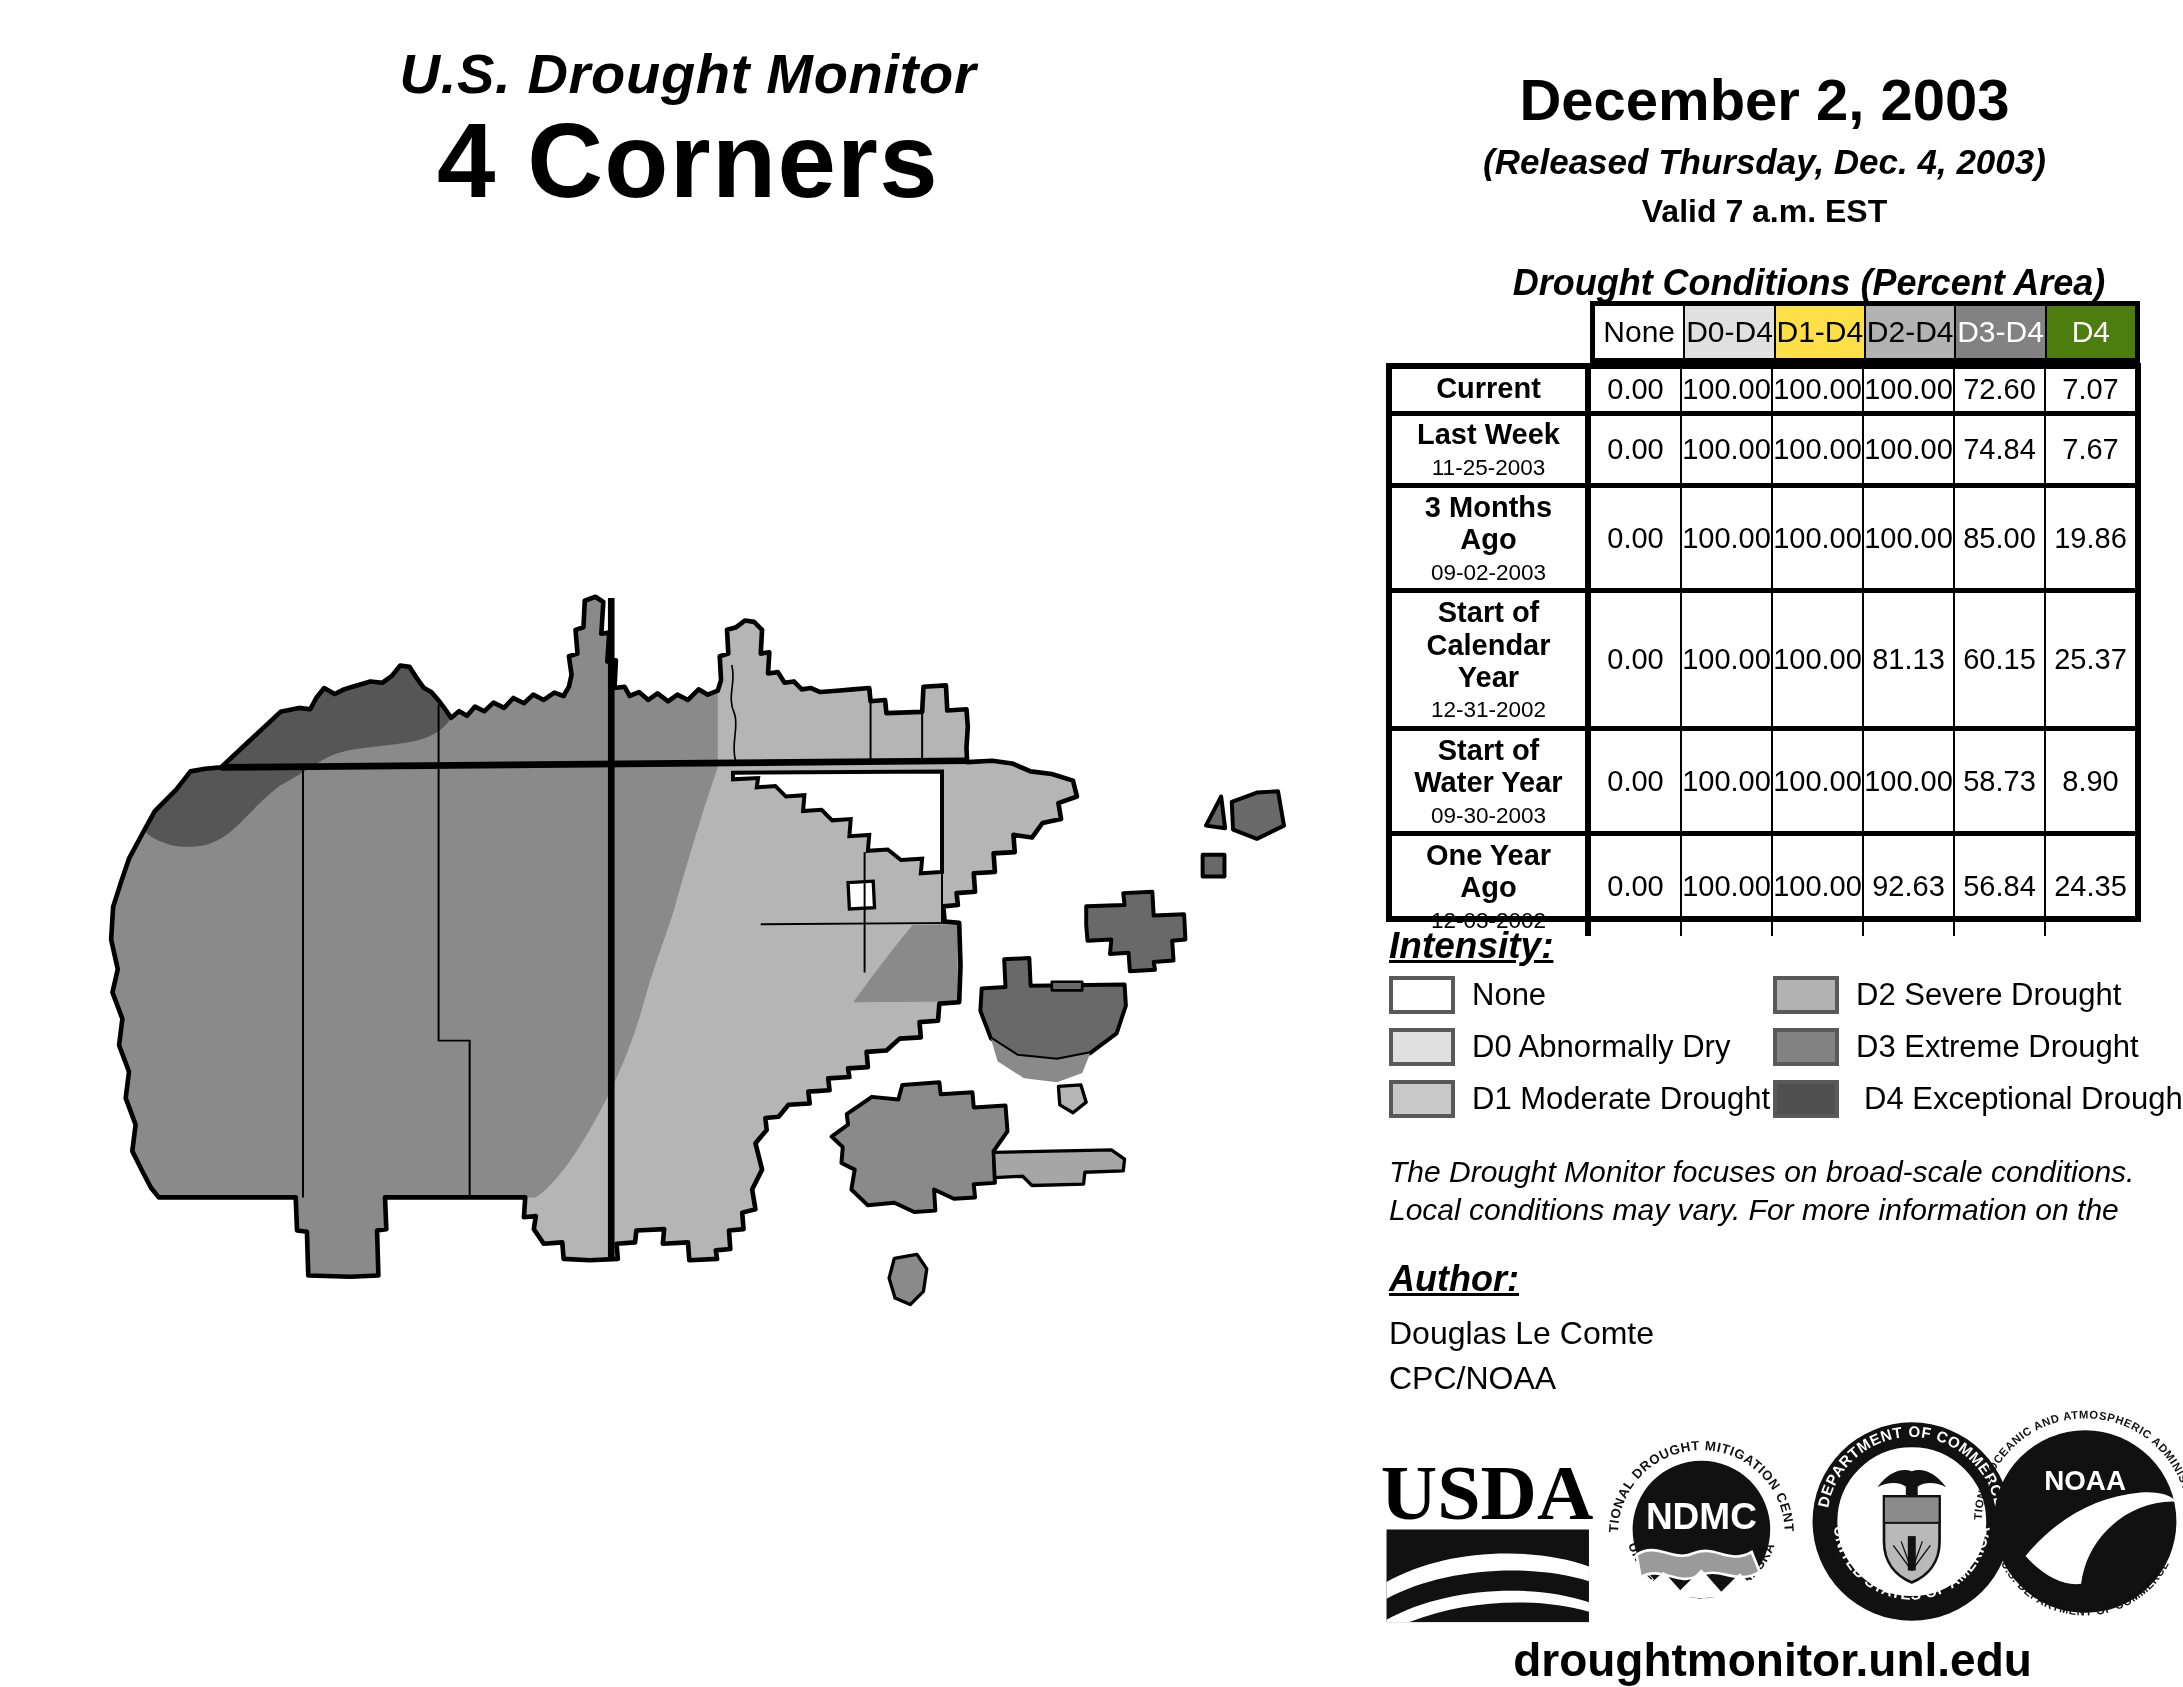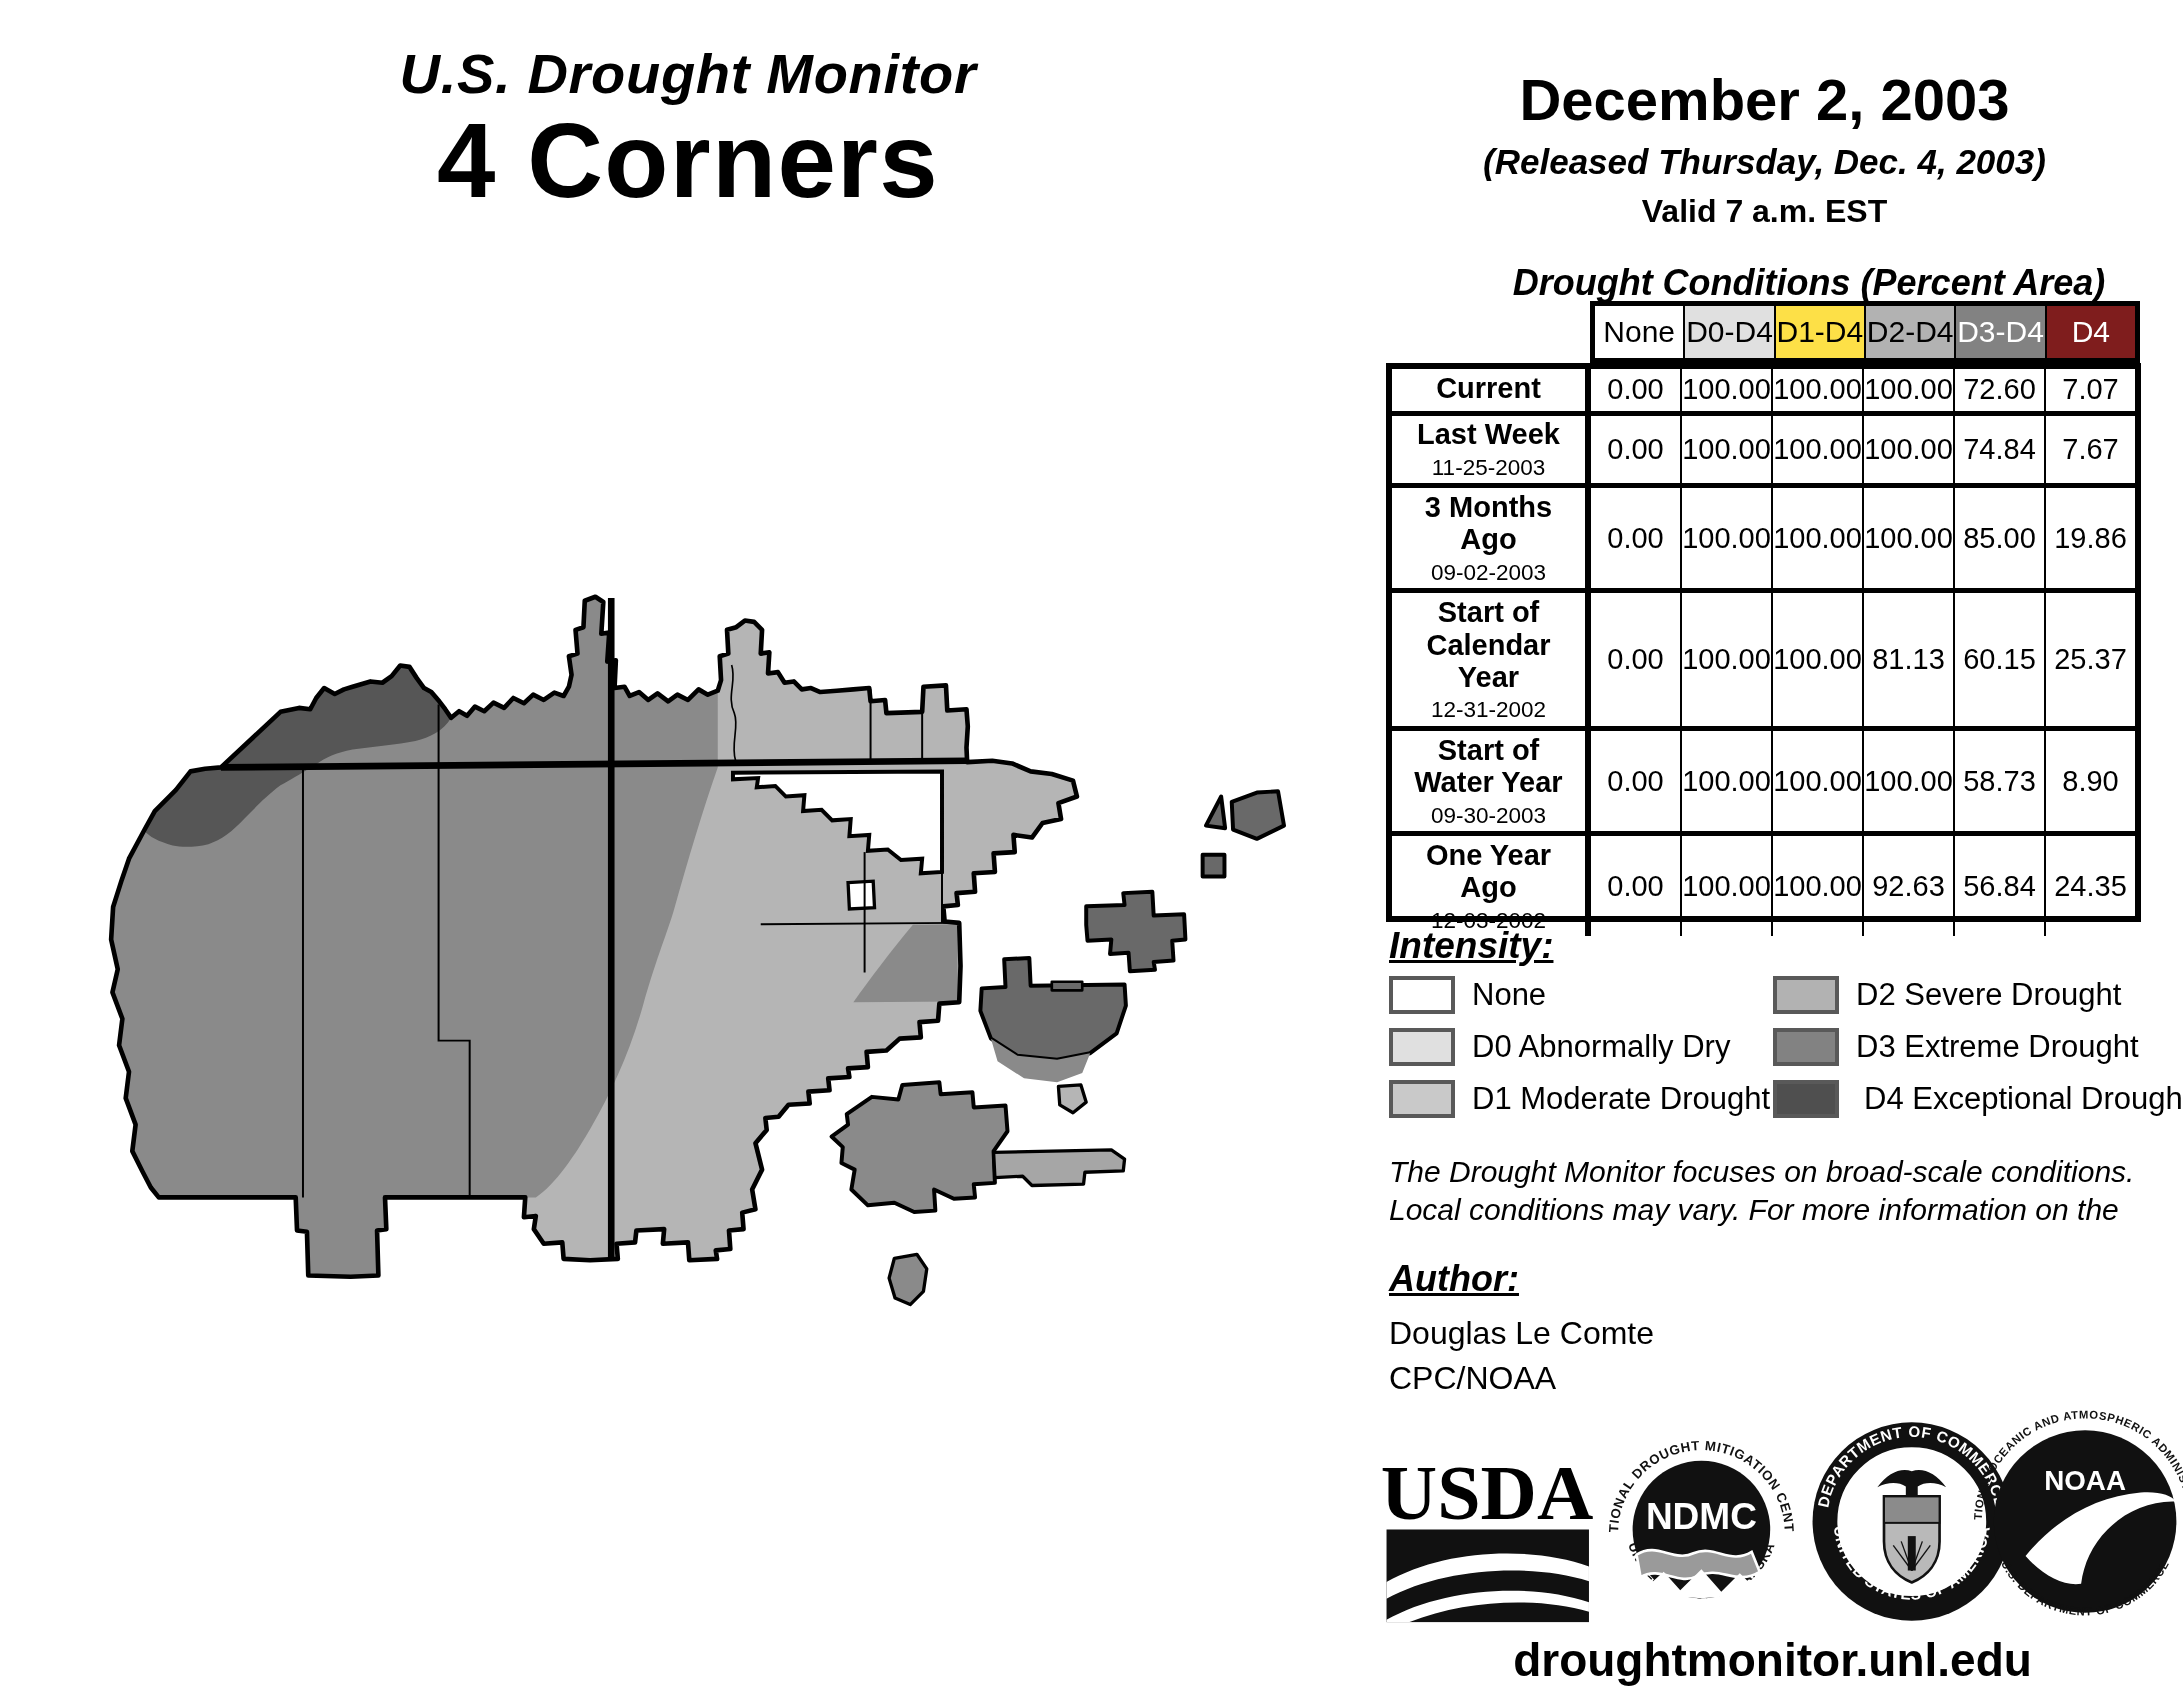--- a/index.html
+++ b/index.html
@@ -184,21 +184,21 @@
   </div>
 
   <div class="abs tbl-title">Drought Conditions (Percent Area)</div>
 
   <div class="abs thead">
     <div class="hc" style="background-color: rgb(255, 255, 255);">None</div>
     <div class="hc" style="background-color: rgb(224, 224, 224);">D0-D4</div>
     <div class="hc" style="background-color: #fde047;">D1-D4</div>
     <div class="hc" style="background-color: rgb(178, 178, 178);">D2-D4</div>
     <div class="hc lt" style="background-color: rgb(130, 130, 130);">D3-D4</div>
-    <div class="hc lt" style="background-color: #7f1d1d;">D4</div>
+    <div class="hc lt" style="background-color: #4d7c0f;">D4</div>
   </div>
 
   <div class="abs tbody">
 
     <div class="trow">
       <div class="tlabel">
           <span class="lab">Current</span>
           <span class="dat"></span>
         </div>
       <div class="tcell">0.00</div>

